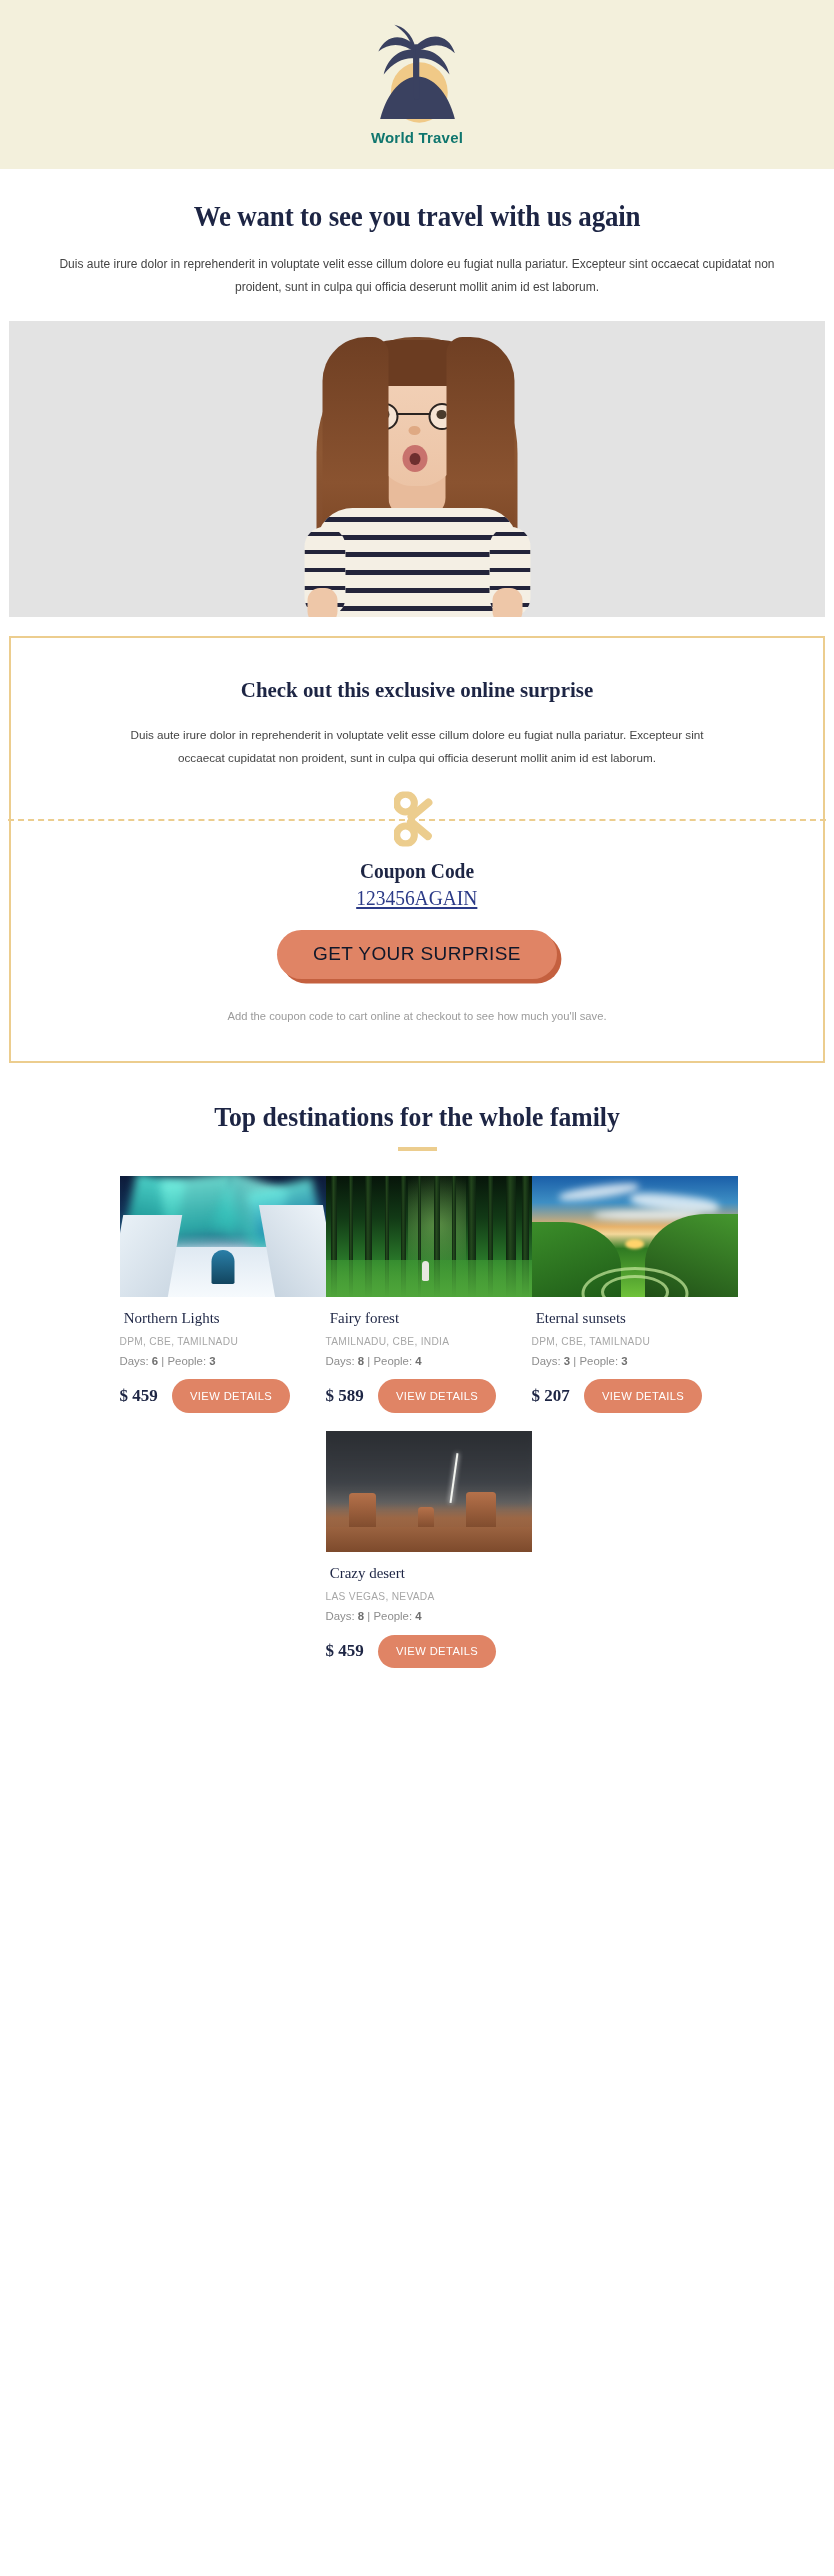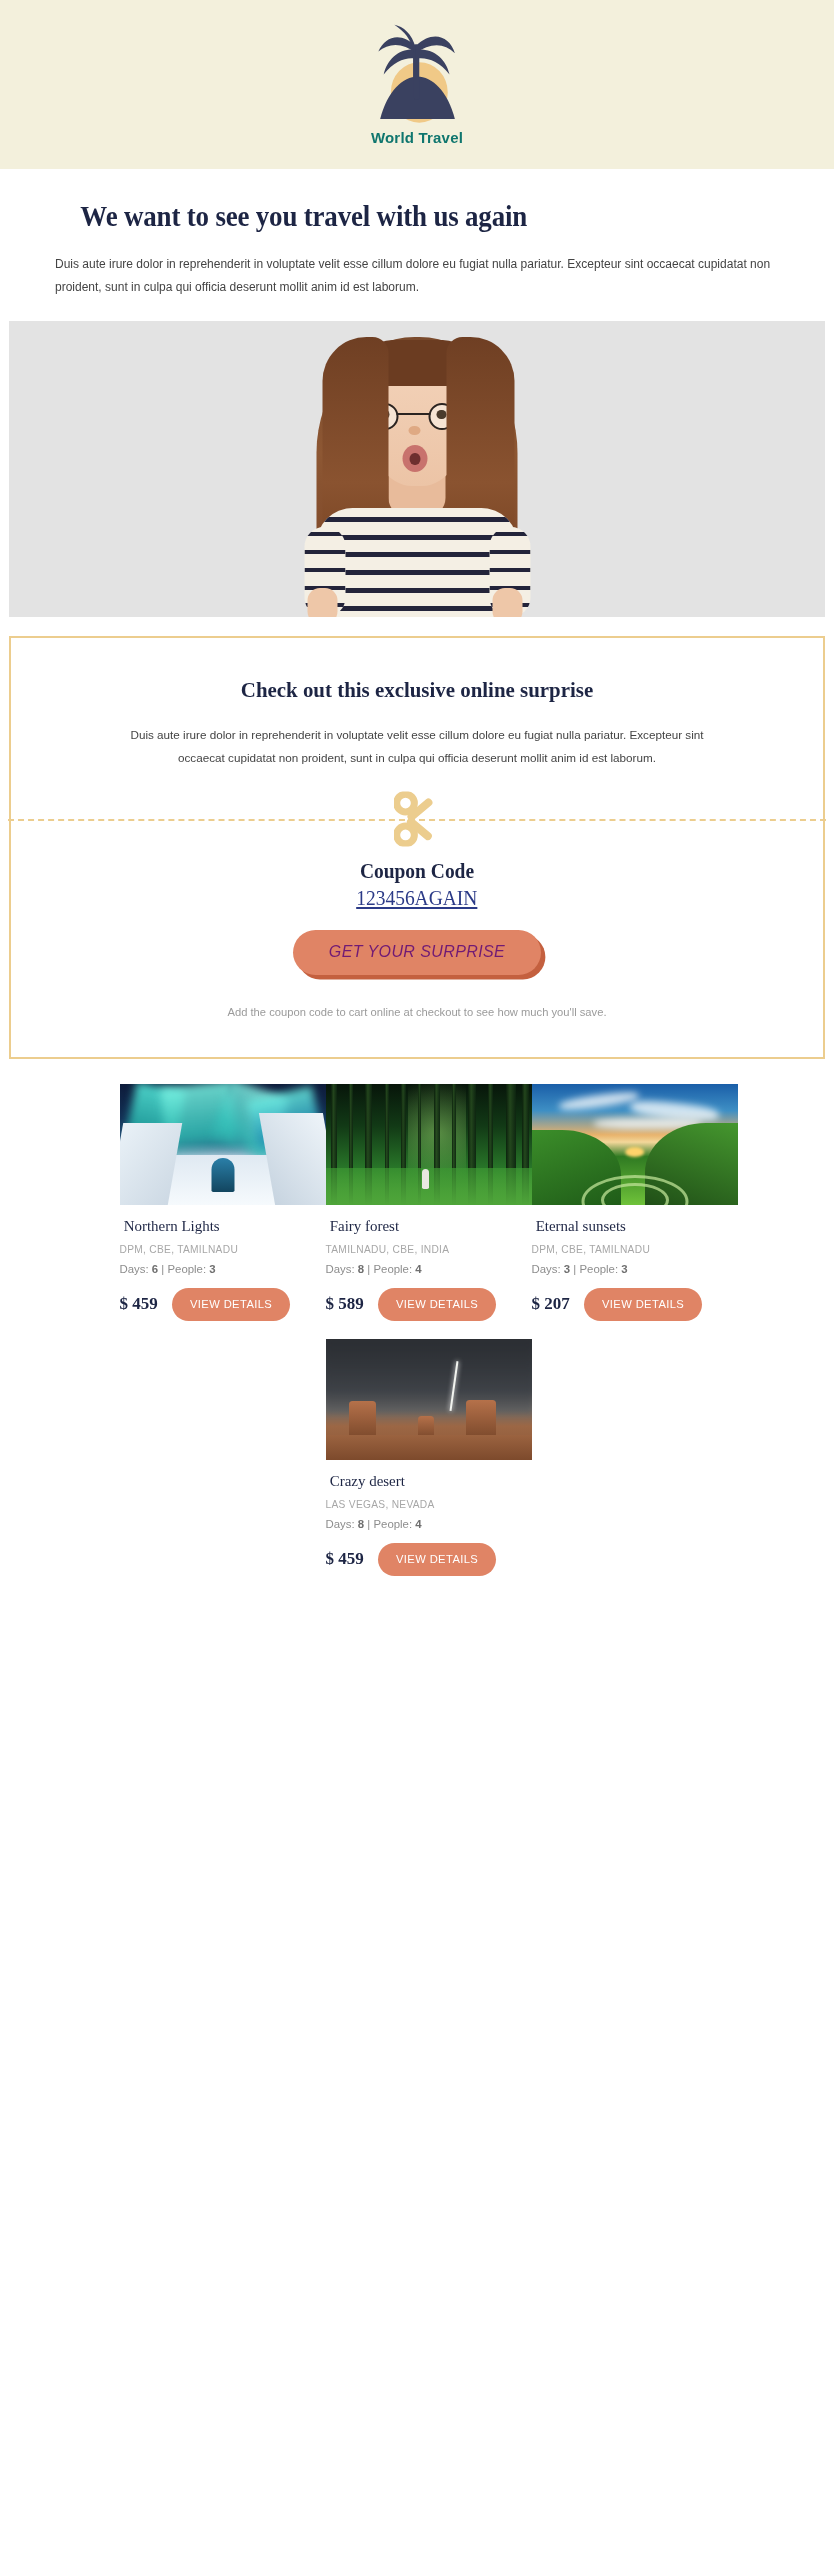--- a/index.html
+++ b/index.html
@@ -16,21 +16,21 @@
     background: #f3f0dc;
     height: 169px;
     display: flex;
     align-items: center;
     justify-content: center;
   }
   .logo { width: 142px; display: flex; flex-direction: column; align-items: center; }
   .logo svg { display: block; }
 
   
-  .intro { padding: 30px 55px 0; text-align: left; }
+  .intro { padding: 30px 55px 0; text-align: center; }
   .headline {
     font-family: "Liberation Serif", serif;
     font-weight: bold;
     font-size: 29px;
     color: #1d2544;
     letter-spacing: -0.2px;
     transform: scaleX(0.93);
     line-height: 1.2;
   }
   .intro-body {
@@ -143,30 +143,29 @@
     font-family: "Liberation Serif", serif;
     font-size: 20.5px;
     color: #2b3a87;
     text-decoration: underline;
     transform: scaleX(0.95);
   }
   .cta-wrap { margin-top: 19.6px; }
   .cta {
     display: inline-block;
     background: #e08465;
-    color: #701a75;
-    font-size: 16px;
+    color: #0f172a;
+    font-size: 19px;
     letter-spacing: 0.4px;
     padding: 13.3px 36px;
     border-radius: 28.5px;
     border: none;
     box-shadow: 4.4px 4.4px 0 #c4603f;
     cursor: pointer;
     font-family: "Liberation Sans", sans-serif;
-    font-style: italic;
   }
   .fine-print {
     margin-top: 27px;
     font-size: 11.2px;
     line-height: 21.3px;
     color: #9b9b9b;
   }
 
   
   .dest-head { text-align: center; padding: 39px 0 0; }
@@ -347,20 +346,24 @@
       <div class="cta-wrap">
         <button class="cta">GET YOUR SURPRISE</button>
       </div>
 
       <div class="fine-print">
         <div>Add the coupon code to cart online at checkout to see how much you'll save.</div>
       </div>
     </div>
   </div>
 
+  <div class="dest-head">
+    <h2 class="dest-title">Top destinations for the whole family</h2>
+    <div class="dest-rule"></div>
+  </div>
 
   <div class="cards">
 
     <div class="card">
       <div class="card-img">
         <div class="ph ph-aurora">
           <div class="band b1"></div>
             <div class="band b2"></div>
             <div class="band b3"></div>
             <div class="band b4"></div>

